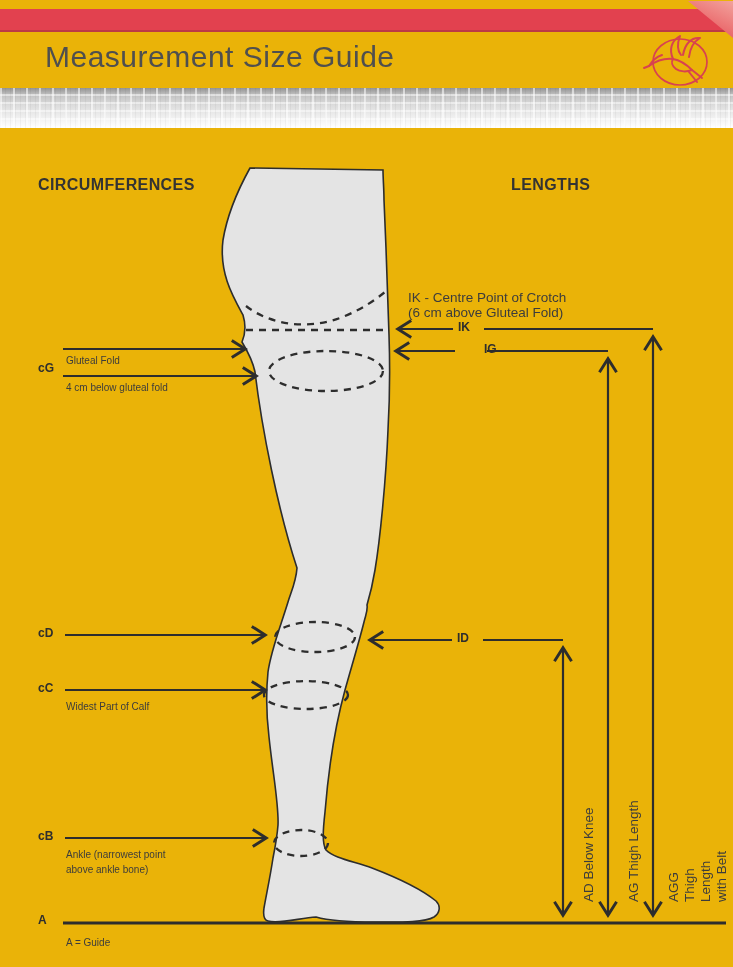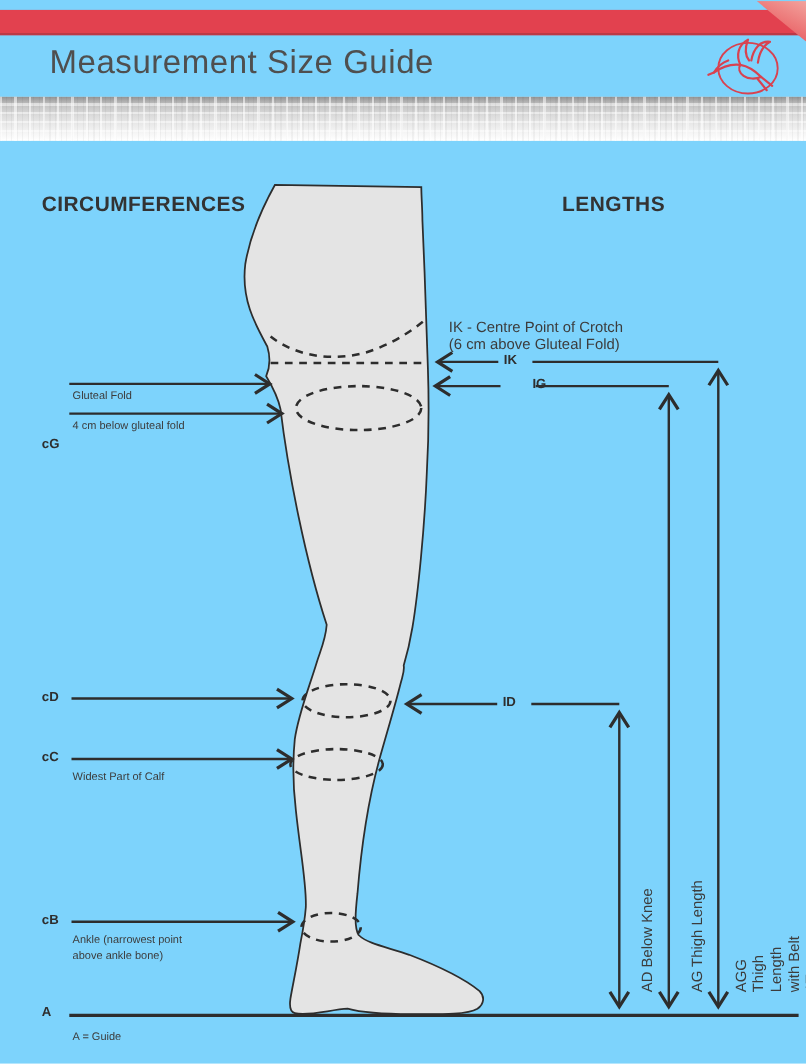--- a/index.html
+++ b/index.html
@@ -1,34 +1,34 @@
 <!DOCTYPE html>
 <html><head>
 <meta charset="utf-8">
 <style>
   html,body{margin:0;padding:0;background:#fff;}
-  #page{position:relative;width:733px;height:967px;background:#7dd3fc;overflow:hidden;
+  #page{position:relative;width:733px;height:967px;background:#eab308;overflow:hidden;
         font-family:"Liberation Sans","DejaVu Sans",sans-serif;color:#3c3c3c;}
   .abs{position:absolute;}
 
   
   .topbar{left:0;top:9px;width:733px;height:21px;background:#e2414f;border-bottom:2px solid #bc3946;}
   .fold{top:1px;right:0;width:45px;height:37px;
         background:linear-gradient(205deg,#f2a39d 0%,#ec7475 50%,#da4853 100%);
         clip-path:polygon(0 0,100% 0,100% 100%);}
   .title{left:45px;top:40px;font-size:30px;letter-spacing:.5px;color:#4f4f4f;}
   .band{left:0;top:88px;width:733px;height:40px;
         background:
          repeating-linear-gradient(90deg,rgba(255,255,255,.55) 0 2px,rgba(0,0,0,0) 2px 13px),
          repeating-linear-gradient(90deg,rgba(0,0,0,.04) 0 1px,rgba(0,0,0,0) 1px 5px),
          repeating-linear-gradient(0deg,rgba(255,255,255,.5) 0 2px,rgba(0,0,0,0) 2px 8px),
          linear-gradient(180deg,#949494 0%,#c4c4c4 18%,#dedede 45%,#f4f4f4 80%,#ffffff 100%);}
 
   
-  .sechead{font-size:19px;font-weight:bold;letter-spacing:.4px;color:#333;text-align:center;}
+  .sechead{font-size:16px;font-weight:bold;letter-spacing:.4px;color:#333;text-align:center;}
   .code{font-size:12px;font-weight:bold;color:#2e2e2e;}
   .lbl{font-size:10px;line-height:15px;color:#3c3c3c;white-space:pre-line;}
   .note{font-size:13.5px;line-height:15px;color:#3c3c3c;white-space:pre-line;}
   .rot{font-size:13.5px;line-height:16px;color:#3c3c3c;white-space:pre-line;
        transform:rotate(-90deg);transform-origin:0 0;}
   svg.diagram{left:0;top:0;}
 </style>
 </head>
 <body>
 
@@ -122,21 +122,21 @@
       <path d="M563,780 L563,914" marker-end="url(#arr)"></path>
       <path d="M608,630 L608,360" marker-end="url(#arr)"></path>
       <path d="M608,630 L608,914" marker-end="url(#arr)"></path>
       <path d="M653,630 L653,338" marker-end="url(#arr)"></path>
       <path d="M653,630 L653,914" marker-end="url(#arr)"></path>
     </g>
 
     <path d="M63,923 L726,923" stroke="#2d2d2d" stroke-width="3" fill="none"></path>
   </svg>
 
-  <div class="abs code" style="left:38px;top:361px;margin-top:35px;">cG</div>
+  <div class="abs code" style="left:38px;top:361px;">cG</div>
   <div class="abs lbl" style="left:66px;top:353px;">Gluteal Fold</div>
   <div class="abs lbl" style="left:66px;top:380px;">4 cm below gluteal fold</div>
 
   <div class="abs code" style="left:38px;top:626px;">cD</div>
 
   <div class="abs code" style="left:38px;top:681px;">cC</div>
   <div class="abs lbl" style="left:66px;top:699px;">Widest Part of Calf</div>
 
   <div class="abs code" style="left:38px;top:829px;">cB</div>
   <div class="abs lbl" style="left:66px;top:847px;">Ankle (narrowest point

